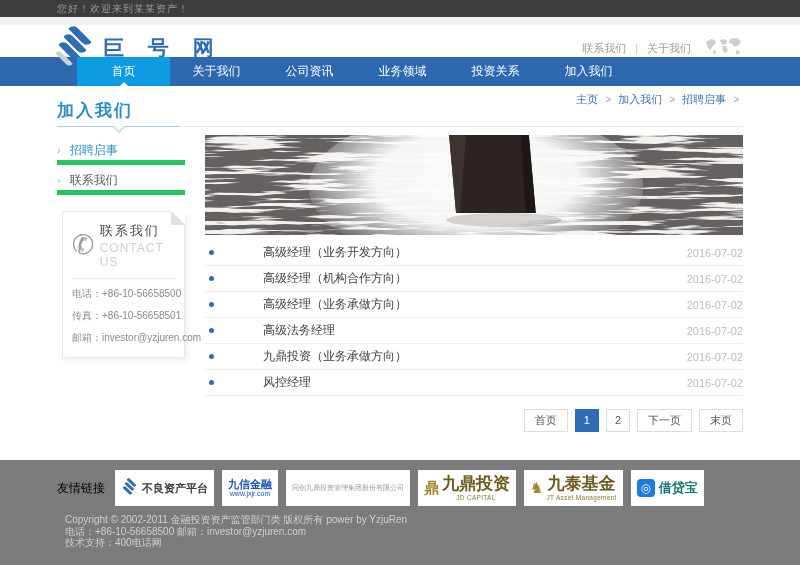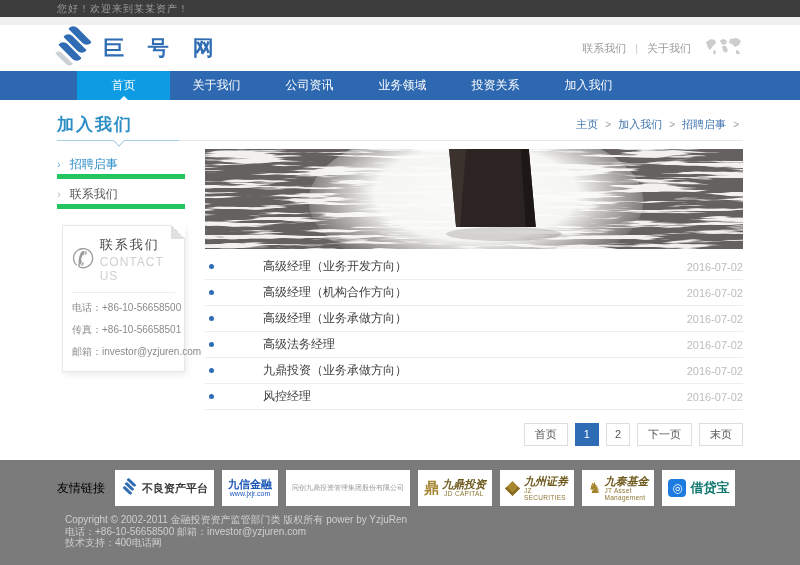--- a/index.html
+++ b/index.html
@@ -4,21 +4,21 @@
 <style>
   * { margin:0; padding:0; box-sizing:border-box; }
   html,body { width:800px; height:565px; }
   body { font-family:"Liberation Sans","DejaVu Sans",sans-serif; background:#fff; position:relative; overflow:hidden; }
 
   
   .topbar { height:17px; background:#3c3c3c; color:#999; font-size:10px; line-height:17px; padding-left:57px; letter-spacing:1px; }
   .prestrip { height:8px; background:#f0f0f0; }
 
   
-  .header { height:46px; background:#fff; }
+  .header { height:32px; background:#fff; }
   .header-inner { margin:0 57px; height:46px; display:flex; align-items:center; justify-content:space-between; }
   .logo { display:flex; align-items:center; cursor:pointer; }
   .logo-icon { width:42px; height:38px; position:relative; margin-right:4px; }
   .logo-icon i { position:absolute; width:26px; height:7px; border-radius:6px 1px 6px 1px; background:#2f6cb3; transform:rotate(45deg); }
   .logo-icon i.s1 { left:10px; top:3px; }
   .logo-icon i.s2 { left:5px; top:11px; }
   .logo-icon i.s3 { left:0px; top:19px; }
   .logo-icon i.s4 { left:-3px; top:27px; width:20px; height:5px; background:#ccd1d6; }
   .logo-text { color:#2f6cb3; font-size:21px; font-weight:bold; letter-spacing:9px; }
   .header-links { display:flex; align-items:center; font-size:11px; color:#9a9a9a; }
@@ -34,21 +34,21 @@
   .nav-item.active::after { content:''; position:absolute; left:50%; bottom:0; margin-left:-4px; width:0; height:0;
       border-left:4px solid transparent; border-right:4px solid transparent; border-bottom:4px solid #fff; }
 
   
   .main { margin:0 57px; width:686px; }
   .title-row { position:relative; margin-top:10px; height:31px; border-bottom:1px solid #eaeaea; }
   .page-title { position:absolute; left:0; bottom:4px; font-size:17px; font-weight:bold; color:#2b8dc6; letter-spacing:2px; }
   .title-underline { position:absolute; left:0; bottom:-1px; width:122px; border-bottom:1px solid #a9cfe6; }
   .title-chevron { position:absolute; left:58px; bottom:-5px; width:8px; height:8px; background:#fff; transform:rotate(45deg);
       border-right:1px solid #a9cfe6; border-bottom:1px solid #a9cfe6; }
-  .breadcrumb { position:absolute; right:0; bottom:8px; font-size:11px; color:#9b9b9b; }
+  .breadcrumb { position:absolute; right:0; bottom:19px; font-size:11px; color:#9b9b9b; }
   .breadcrumb a { color:#3f74ae; text-decoration:none; }
   .bc-sep { margin:0 4px; color:#9b9b9b; font-size:10px; }
 
   .content { display:flex; margin-top:8px; }
   .side { width:128px; margin-right:20px; }
   .side-item { height:30px; line-height:30px; border-bottom:5px solid #22c55e; font-size:12px; color:#555; cursor:pointer; }
   .side-item .arrow { color:#b5b5b5; margin-right:9px; font-size:11px; }
   .side-item.active { color:#2b8dc6; }
   .side-item.active .arrow { color:#6fb0d6; }
 
@@ -86,21 +86,21 @@
   .p-name { font-size:11px; color:#444; white-space:nowrap; }
   .p1 .p-name { font-weight:bold; color:#3a3a3a; }
   .stripes-icon { width:18px; height:18px; position:relative; margin-right:3px; flex:none; }
   .stripes-icon i { position:absolute; width:11px; height:3px; border-radius:3px 1px 3px 1px; background:#2f6cb3; transform:rotate(45deg); }
   .stripes-icon i:nth-child(1){ left:5px; top:2px; }
   .stripes-icon i:nth-child(2){ left:3px; top:6px; }
   .stripes-icon i:nth-child(3){ left:1px; top:10px; }
   .p2 .p-name { font-size:11px; font-weight:bold; color:#1b56b8;text-align:center; }
   .p2 .p-sub { font-size:7px; color:#1b56b8; }
   .p3 .p-name { font-size:7px; color:#9a9a9a; }
-  .gold .p-name { font-size:11px; font-weight:bold; color:#6f5a1e;font-style:italic; }
+  .gold .p-name { font-size:17px; font-weight:bold; color:#6f5a1e; }
   .gold .p-sub { font-size:6.5px; color:#8d7530; letter-spacing:0.3px; }
   .ding-icon::before { content:'鼎'; font-size:15px; color:#a3832c; font-weight:bold; margin-right:3px; }
   .cube-icon { width:13px; height:13px; background:#a8862f; transform:rotate(45deg) scale(0.82); margin-right:5px; flex:none;
       box-shadow:inset -3px -3px 0 #8a6d22; }
   .horse-icon::before { content:'♞'; font-size:15px; color:#a3832c; margin-right:3px; }
   .jdb-icon { width:18px; height:18px; border-radius:4px; background:#1d7ae0; color:#fff; font-size:12px; line-height:18px;
       text-align:center; margin-right:4px; flex:none; }
   .jdb-icon::before { content:'◎'; }
   .p7 .p-name { font-size:13px; font-weight:bold; color:#0f766e; }
 
@@ -295,27 +295,20 @@
     </div>
 
     <div class="pcard gold">
       <span class="ding-icon"></span>
       <div class="col">
         <span class="p-name">九鼎投资</span>
         <span class="p-sub">JD CAPITAL</span>
       </div>
     </div>
 
-    <div class="pcard gold">
-      <span class="cube-icon"></span>
-      <div class="col">
-        <span class="p-name">九州证券</span>
-        <span class="p-sub">JZ SECURITIES</span>
-      </div>
-    </div>
 
     <div class="pcard gold">
       <span class="horse-icon"></span>
       <div class="col">
         <span class="p-name">九泰基金</span>
         <span class="p-sub">JT Asset Management</span>
       </div>
     </div>
 
     <div class="pcard p7">

